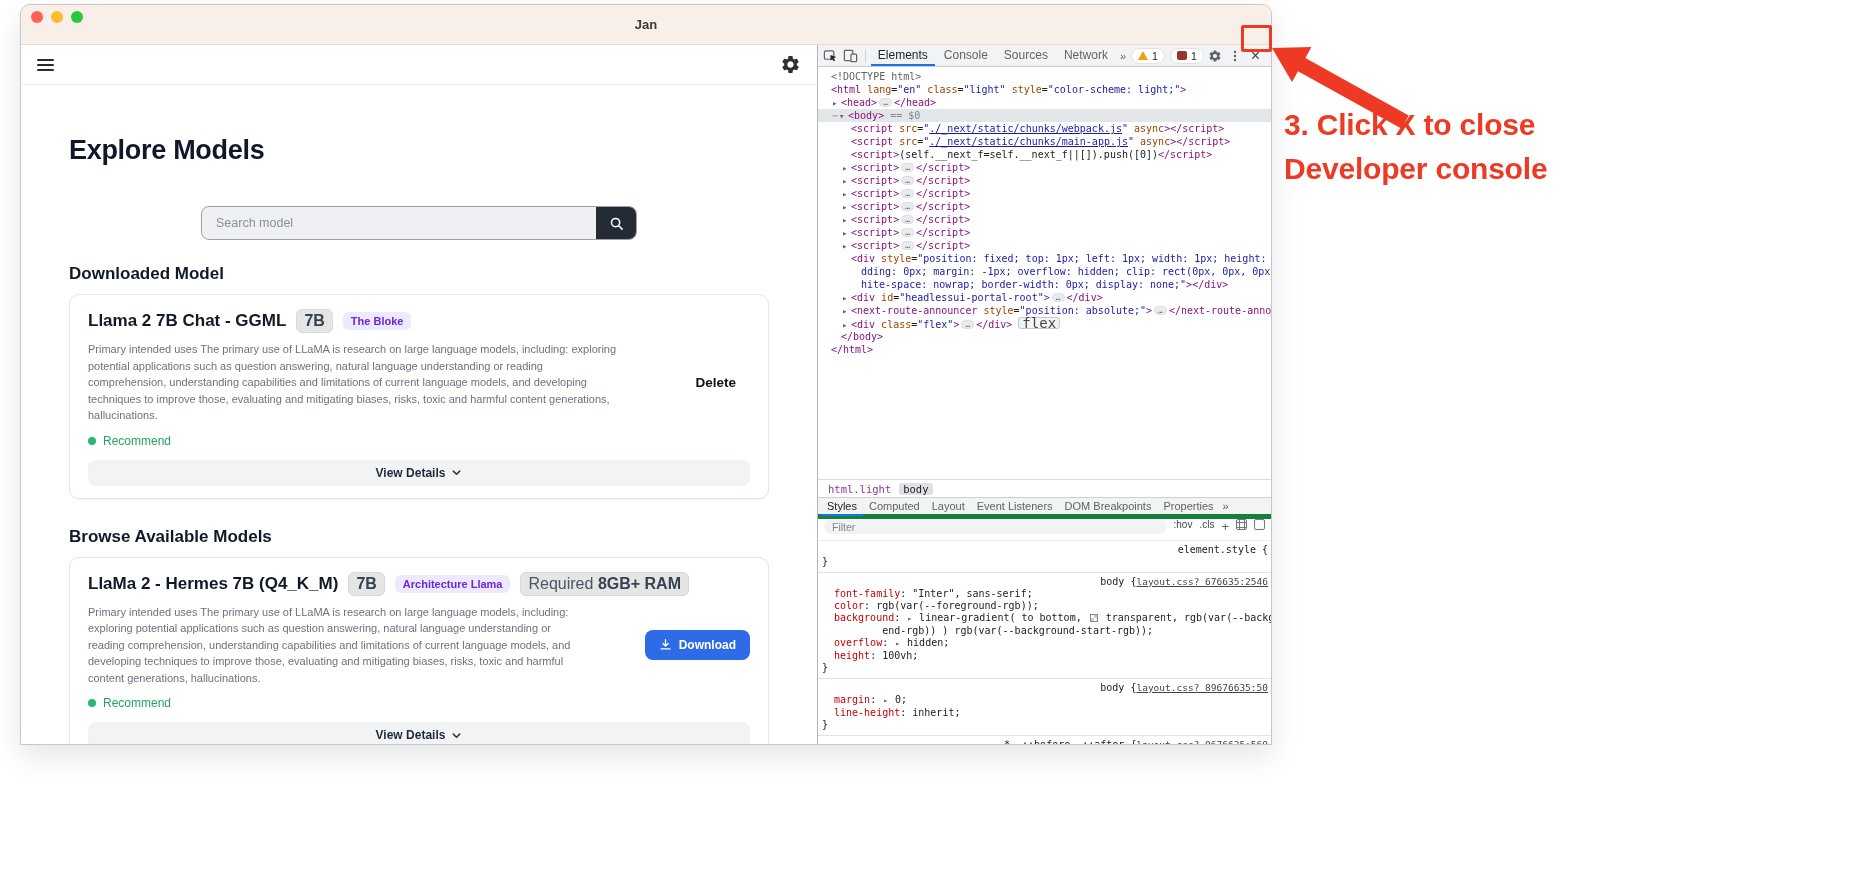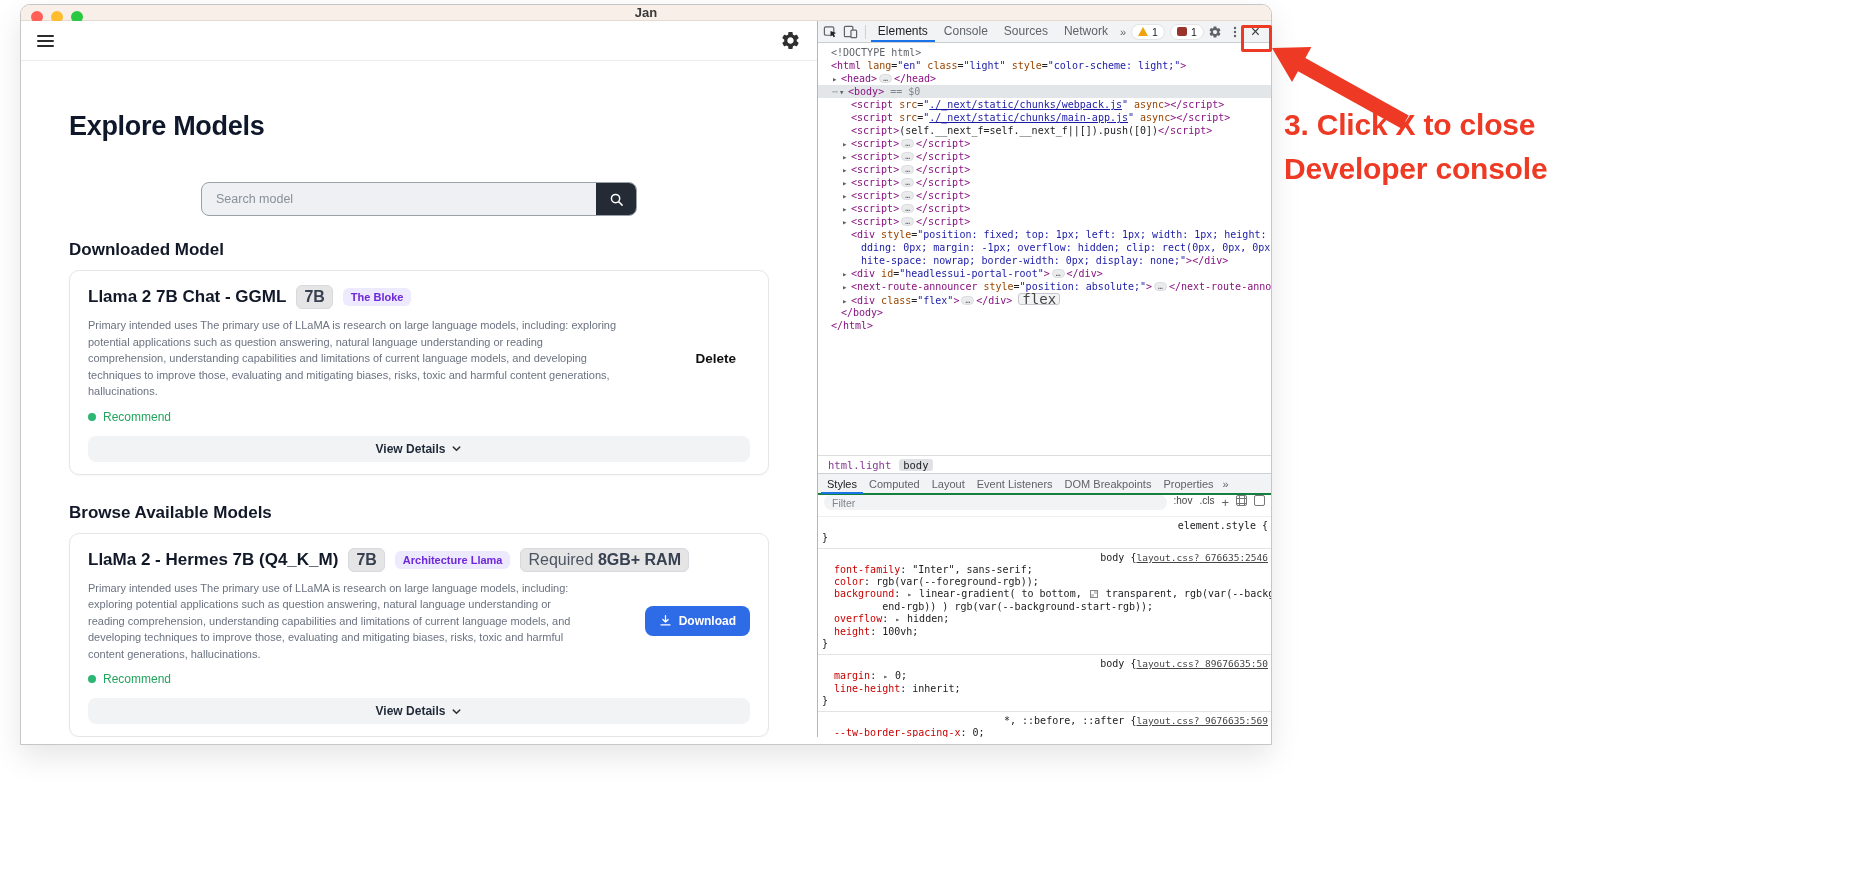--- a/index.html
+++ b/index.html
@@ -9,21 +9,21 @@
     --purple-bg:#ede9fe;
     --purple-tx:#6d28d9;
   }
   *{box-sizing:border-box;margin:0;padding:0}
   html,body{width:1852px;height:896px;background:#fff;overflow:hidden;
     font-family:"Liberation Sans","DejaVu Sans",sans-serif;color:#111;position:relative}
 
   
   .window{position:absolute;left:20px;top:4px;width:1252px;height:741px;background:#fff;
     border:1px solid #c6c6c6;border-radius:10px 10px 0 0;overflow:hidden;box-shadow:0 12px 30px rgba(0,0,0,.10)}
-  .titlebar{height:16px;background:#f7efe8;border-bottom:1px solid #e4dbd2;display:flex;align-items:center;position:relative}
+  .titlebar{height:40px;background:#f7efe8;border-bottom:1px solid #e4dbd2;display:flex;align-items:center;position:relative}
   .traffic{position:absolute;left:10px;top:6px;display:flex;gap:8px}
   .tdot{width:12px;height:12px;border-radius:50%}
   .tdot.red{background:#ff5f57}.tdot.yel{background:#febc2e}.tdot.grn{background:#28c840}
   .titlebar-title{flex:1;text-align:center;font-size:13px;font-weight:700;color:#3a3a3a}
 
   .main{display:flex;height:716px}
 
   
   .app-pane{width:796px;background:#fff;position:relative;overflow:hidden}
   .app-header{height:40px;border-bottom:1px solid #ececec;display:flex;align-items:center;justify-content:space-between;padding:0 16px}
@@ -74,21 +74,21 @@
   .tk-arrow{display:inline-block;width:9px;color:#5f6368;font-size:9px}
   .tk-gutter{color:#9aa0a6;margin-right:1px}
   .tk-ell{display:inline-block;background:#eaebec;border:1px solid #dadce0;border-radius:6px;color:#5f6368;font-size:8px;line-height:7px;padding:0 3px;margin:0 2px;vertical-align:1px}
   .tk-ell::after{content:"…"}
   .tk-fbadge{display:inline-block;border:1px solid #c5c9cd;background:#f1f3f4;border-radius:3px;color:#444;font-size:14px;line-height:10px;padding:0 3px;margin-left:6px}
 
   .crumbs{height:18px;border-top:1px solid #dadce0;display:flex;align-items:center;font-size:10.5px;gap:4px;padding:0 6px;flex:none}
   .crumb{padding:0 4px;color:#883997;cursor:pointer}
   .crumb.sel{background:#dfe1e5;border-radius:3px;color:#202124}
 
-  .side-tabs{height:22px;background:#f1f3f4;border-top:1px solid #cdd0d4;border-bottom:2px solid #15803d;display:flex;align-items:center;font-size:11px;color:#5f6368;padding:0 3px;flex:none;white-space:nowrap}
+  .side-tabs{height:22px;background:#f1f3f4;border-top:1px solid #cdd0d4;border-bottom:5px solid #15803d;display:flex;align-items:center;font-size:11px;color:#5f6368;padding:0 3px;flex:none;white-space:nowrap}
   .side-tab{padding:4px 6px;cursor:pointer}
   .side-tab.active{color:#202124;box-shadow:inset 0 -2px 0 #1a73e8}
 
   .filter-row{height:22px;display:flex;align-items:flex-start;padding:0 6px;gap:7px;flex:none;border-bottom:1px solid #eee}
   .filter-input{flex:1;background:#f1f3f4;border:none;outline:none;border-radius:9px;height:15px;font-size:10.5px;padding:0 8px;color:#333;font-family:inherit;min-width:0}
   .filter-input::placeholder{color:#80868b}
   .tog{font-size:10px;color:#444;cursor:pointer}
   .mini-ic{width:11px;height:11px;border:1.4px solid #777;border-radius:2px;cursor:pointer}
   .mini-ic.grid{background:linear-gradient(#777 1.5px,transparent 1.5px),linear-gradient(90deg,#777 1.5px,transparent 1.5px);background-size:5px 5px;background-position:2px 2px}
 

